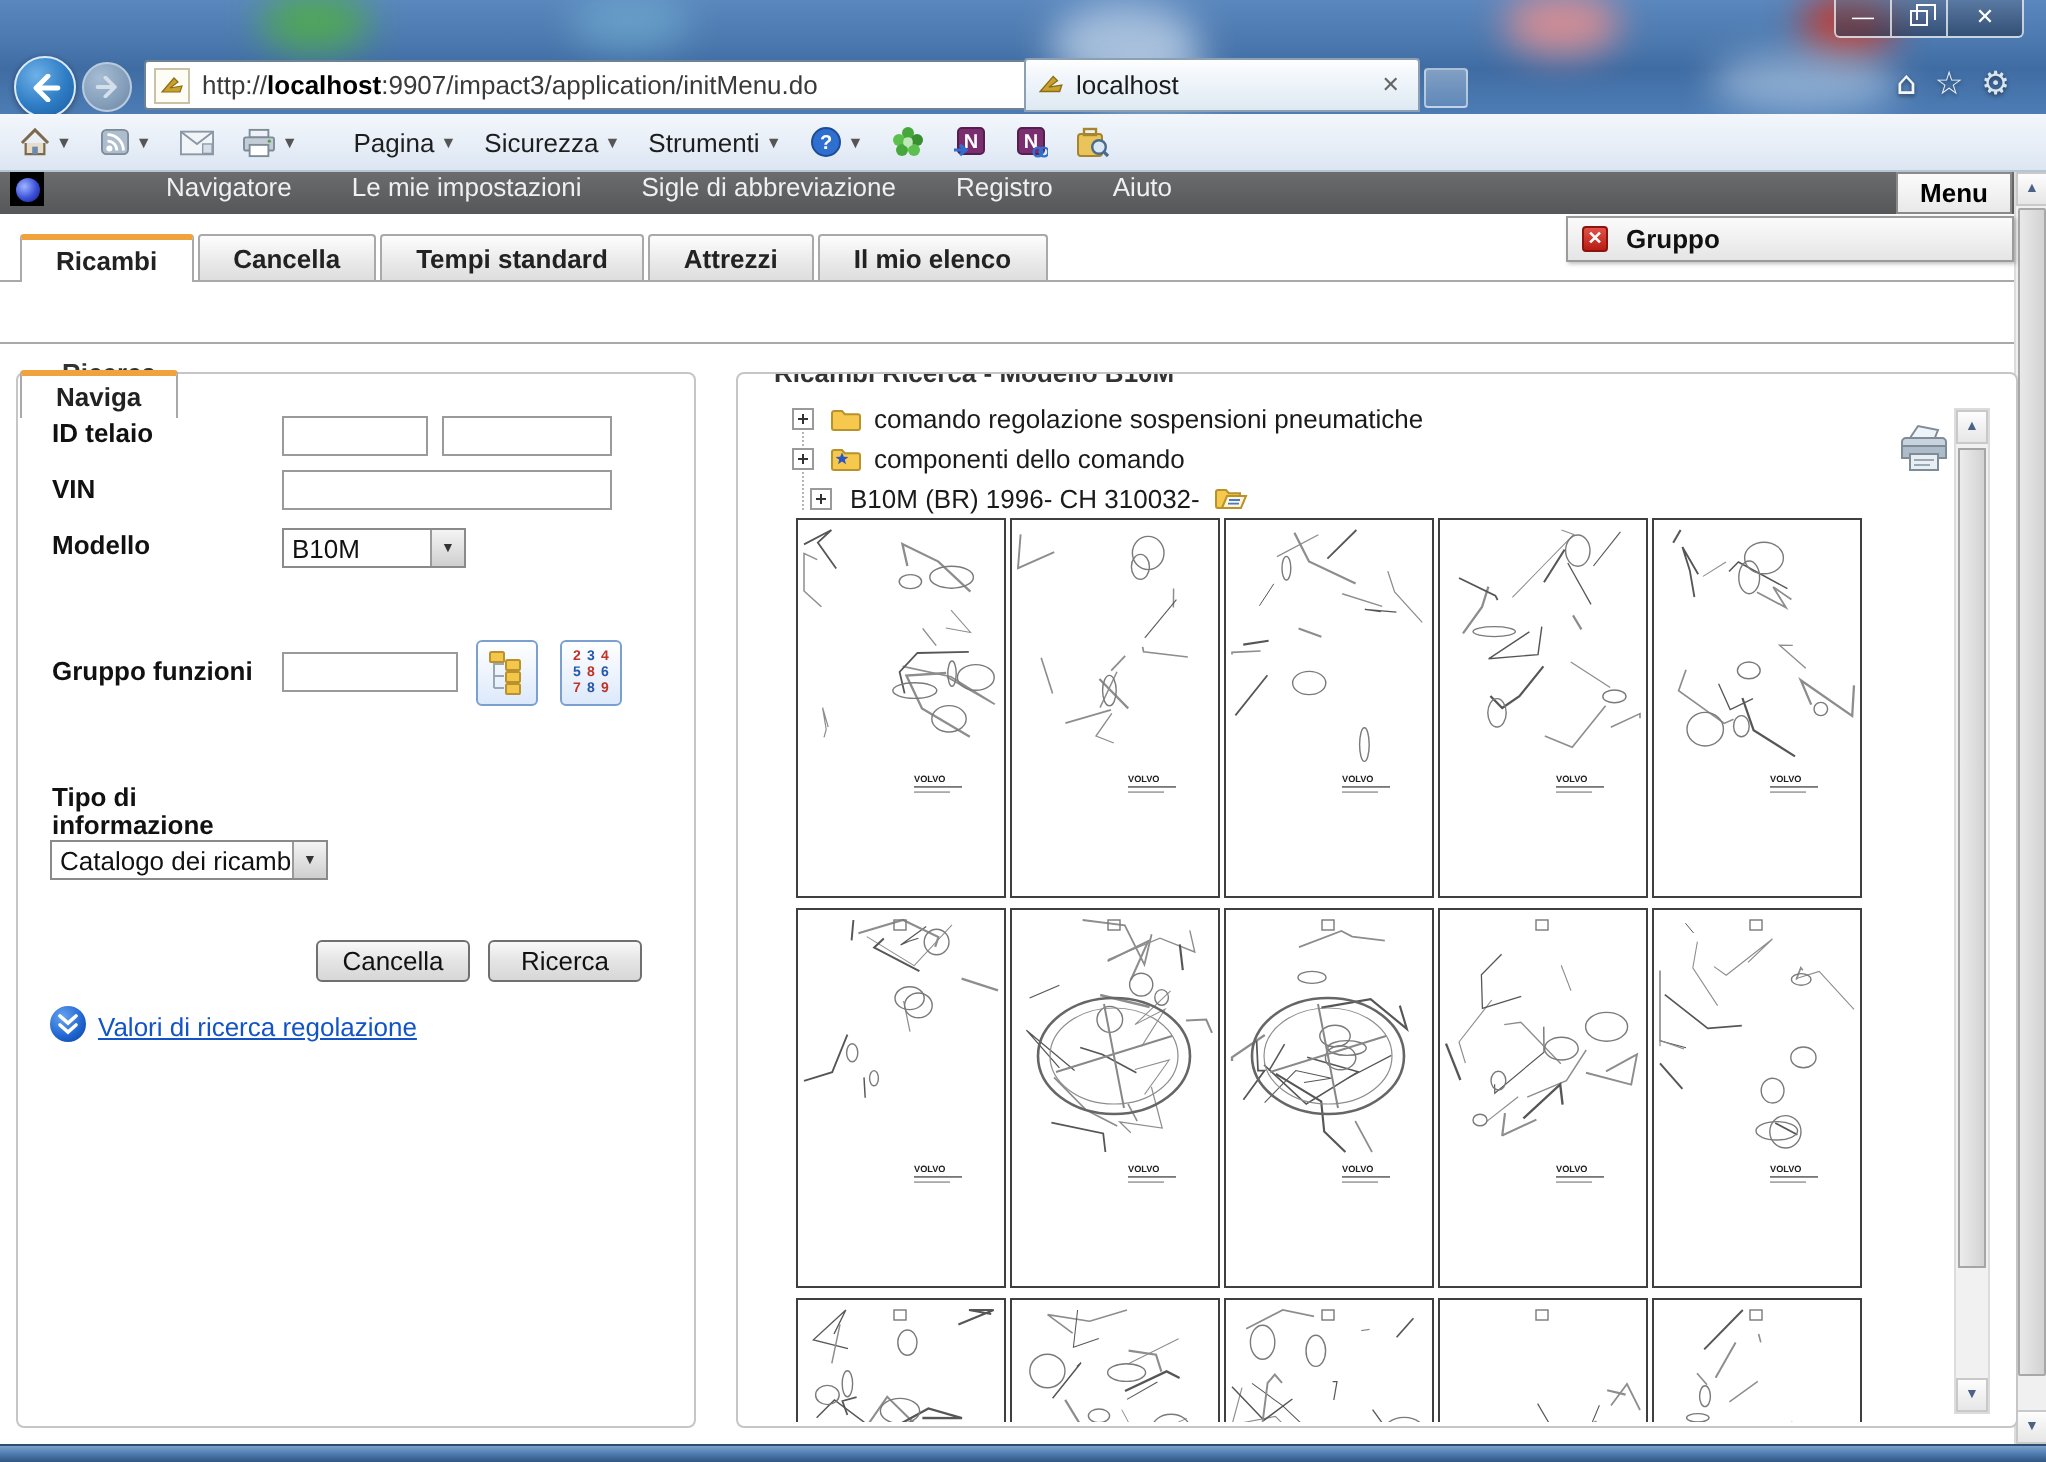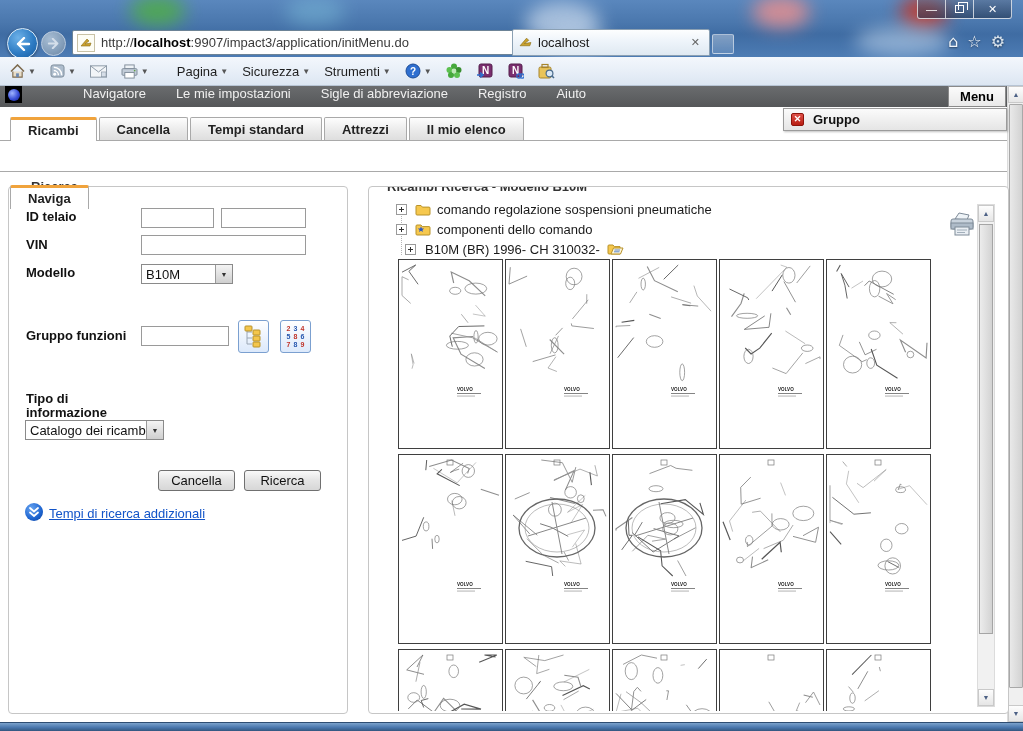--- a/index.html
+++ b/index.html
@@ -393,21 +393,21 @@
 
     <div class="pushbtn" style="left:149px;top:283px;width:77px;">Cancella</div>
     <div class="pushbtn" style="left:235px;top:283px;width:77px;">Ricerca</div>
 
     <span class="chevicon" style="left:16px;top:316px;">
       <svg width="18" height="18" viewBox="0 0 18 18" class="icn-svg">
         <path d="M5 5 L9 8.5 L13 5" fill="none" stroke="#fff" stroke-width="1.8" stroke-linecap="round"></path>
         <path d="M5 9.5 L9 13 L13 9.5" fill="none" stroke="#fff" stroke-width="1.8" stroke-linecap="round"></path>
       </svg>
     </span>
-    <a class="addlink" style="left:40px;top:319px;" href="#">Tempi di ricerca addizionali</a>
+    <a class="addlink" style="left:40px;top:319px;" href="#">Valori di ricerca regolazione</a>
   </div>
 
   <div class="fset" id="resultsPanel">
     <span class="legend">Ricambi Ricerca - Modello B10M</span>
 
     <div class="tree-conn" style="left:32px;top:24px;height:44px;"></div>
 
     <div class="treerow" style="left:27px;top:15px;">
       <span class="plusbox"></span>
       <span class="ticn">

